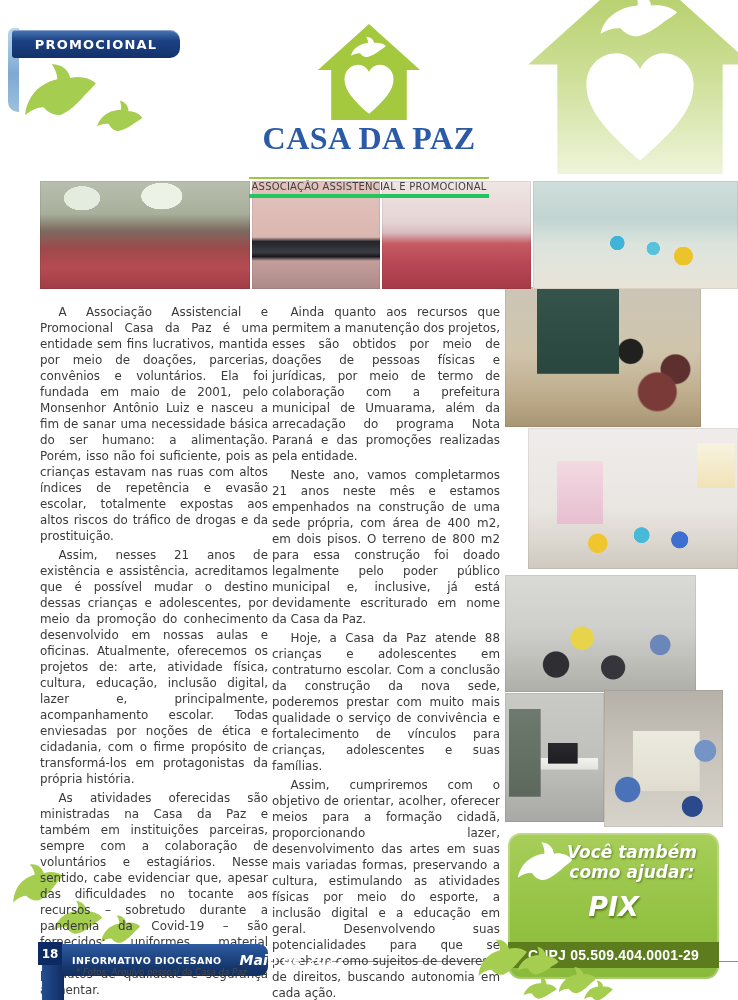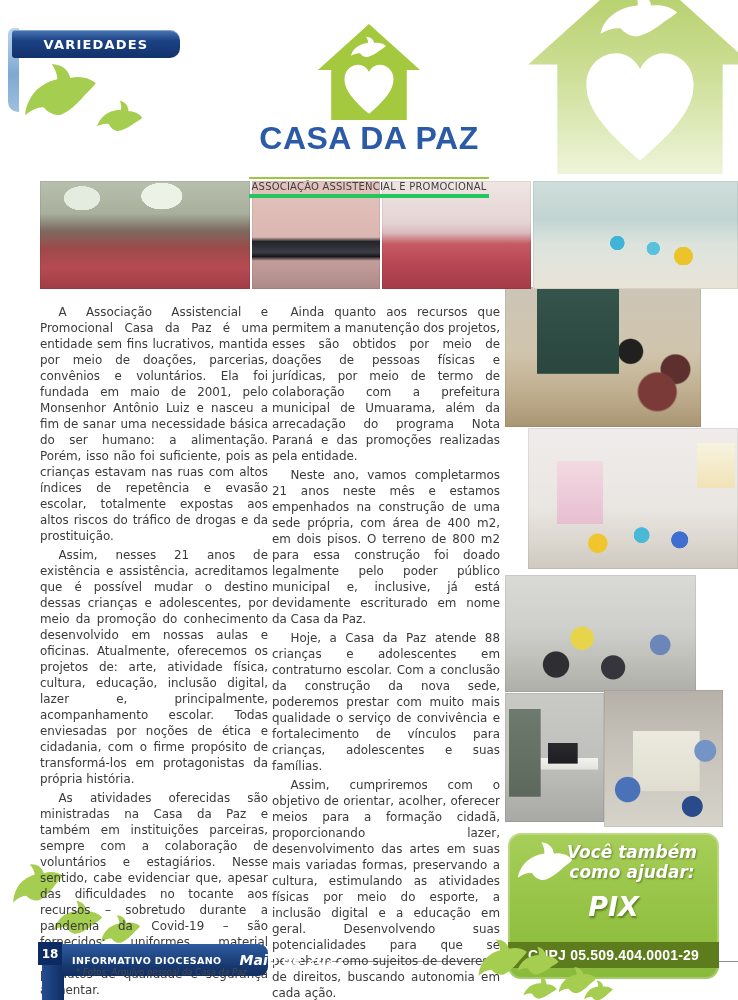--- a/index.html
+++ b/index.html
@@ -16,21 +16,21 @@
     box-shadow:inset 0 1px 0 rgba(255,255,255,.35);}
   .section-ribbon span{color:#fff;font-weight:bold;font-size:13px;letter-spacing:1.2px;}
 
   
   .dove{position:absolute;}
 
   
   .logo{position:absolute;left:246px;top:24px;width:246px;text-align:center;z-index:3;}
   .logo .house{width:106px;height:96px;display:block;margin:0 auto;}
   .logo-title{font-size:32px;font-weight:bold;color:#2b5aa7;letter-spacing:.5px;line-height:1;
-    margin-top:2px;font-family:Liberation Sans, sans-serif;}
+    margin-top:2px;font-family:Liberation Serif, serif;}
   .logo-subtitle{display:inline-block;margin-top:4px;padding:2px 3px;
     border-top:2px solid #9cc643;border-bottom:4px solid #22c55e;
     font-size:10px;color:#3f3f3f;letter-spacing:.2px;white-space:nowrap;}
 
   
   .watermark{position:absolute;right:-28px;top:-36px;width:252px;height:210px;z-index:0;}
 
   
   .photo-strip{position:absolute;left:40px;top:181px;width:698px;height:108px;display:flex;gap:2px;z-index:2;}
   .photo{box-shadow:inset 0 0 0 1px rgba(0,0,0,.07);background-repeat:no-repeat;}
@@ -154,21 +154,21 @@
 </svg>
 
 <div class="page">
 
   <svg class="watermark">
       <use href="#house" fill="url(#wmGrad)"></use>
     </svg>
 
   <div class="ribbon-tail-left"></div>
   <div class="section-ribbon">
-    <span>VARIEDADES</span>
+    <span>PROMOCIONAL</span>
   </div>
 
   <svg class="dove" style="left:22px;top:62px;width:78px;height:62px;transform:rotate(-6deg)">
       <use href="#dove" fill="#a5cd4f"></use>
     </svg>
   <svg class="dove" style="left:98px;top:100px;width:46px;height:37px;transform:rotate(8deg)">
       <use href="#dove" fill="#a5cd4f"></use>
     </svg>
 
   <div class="logo">

